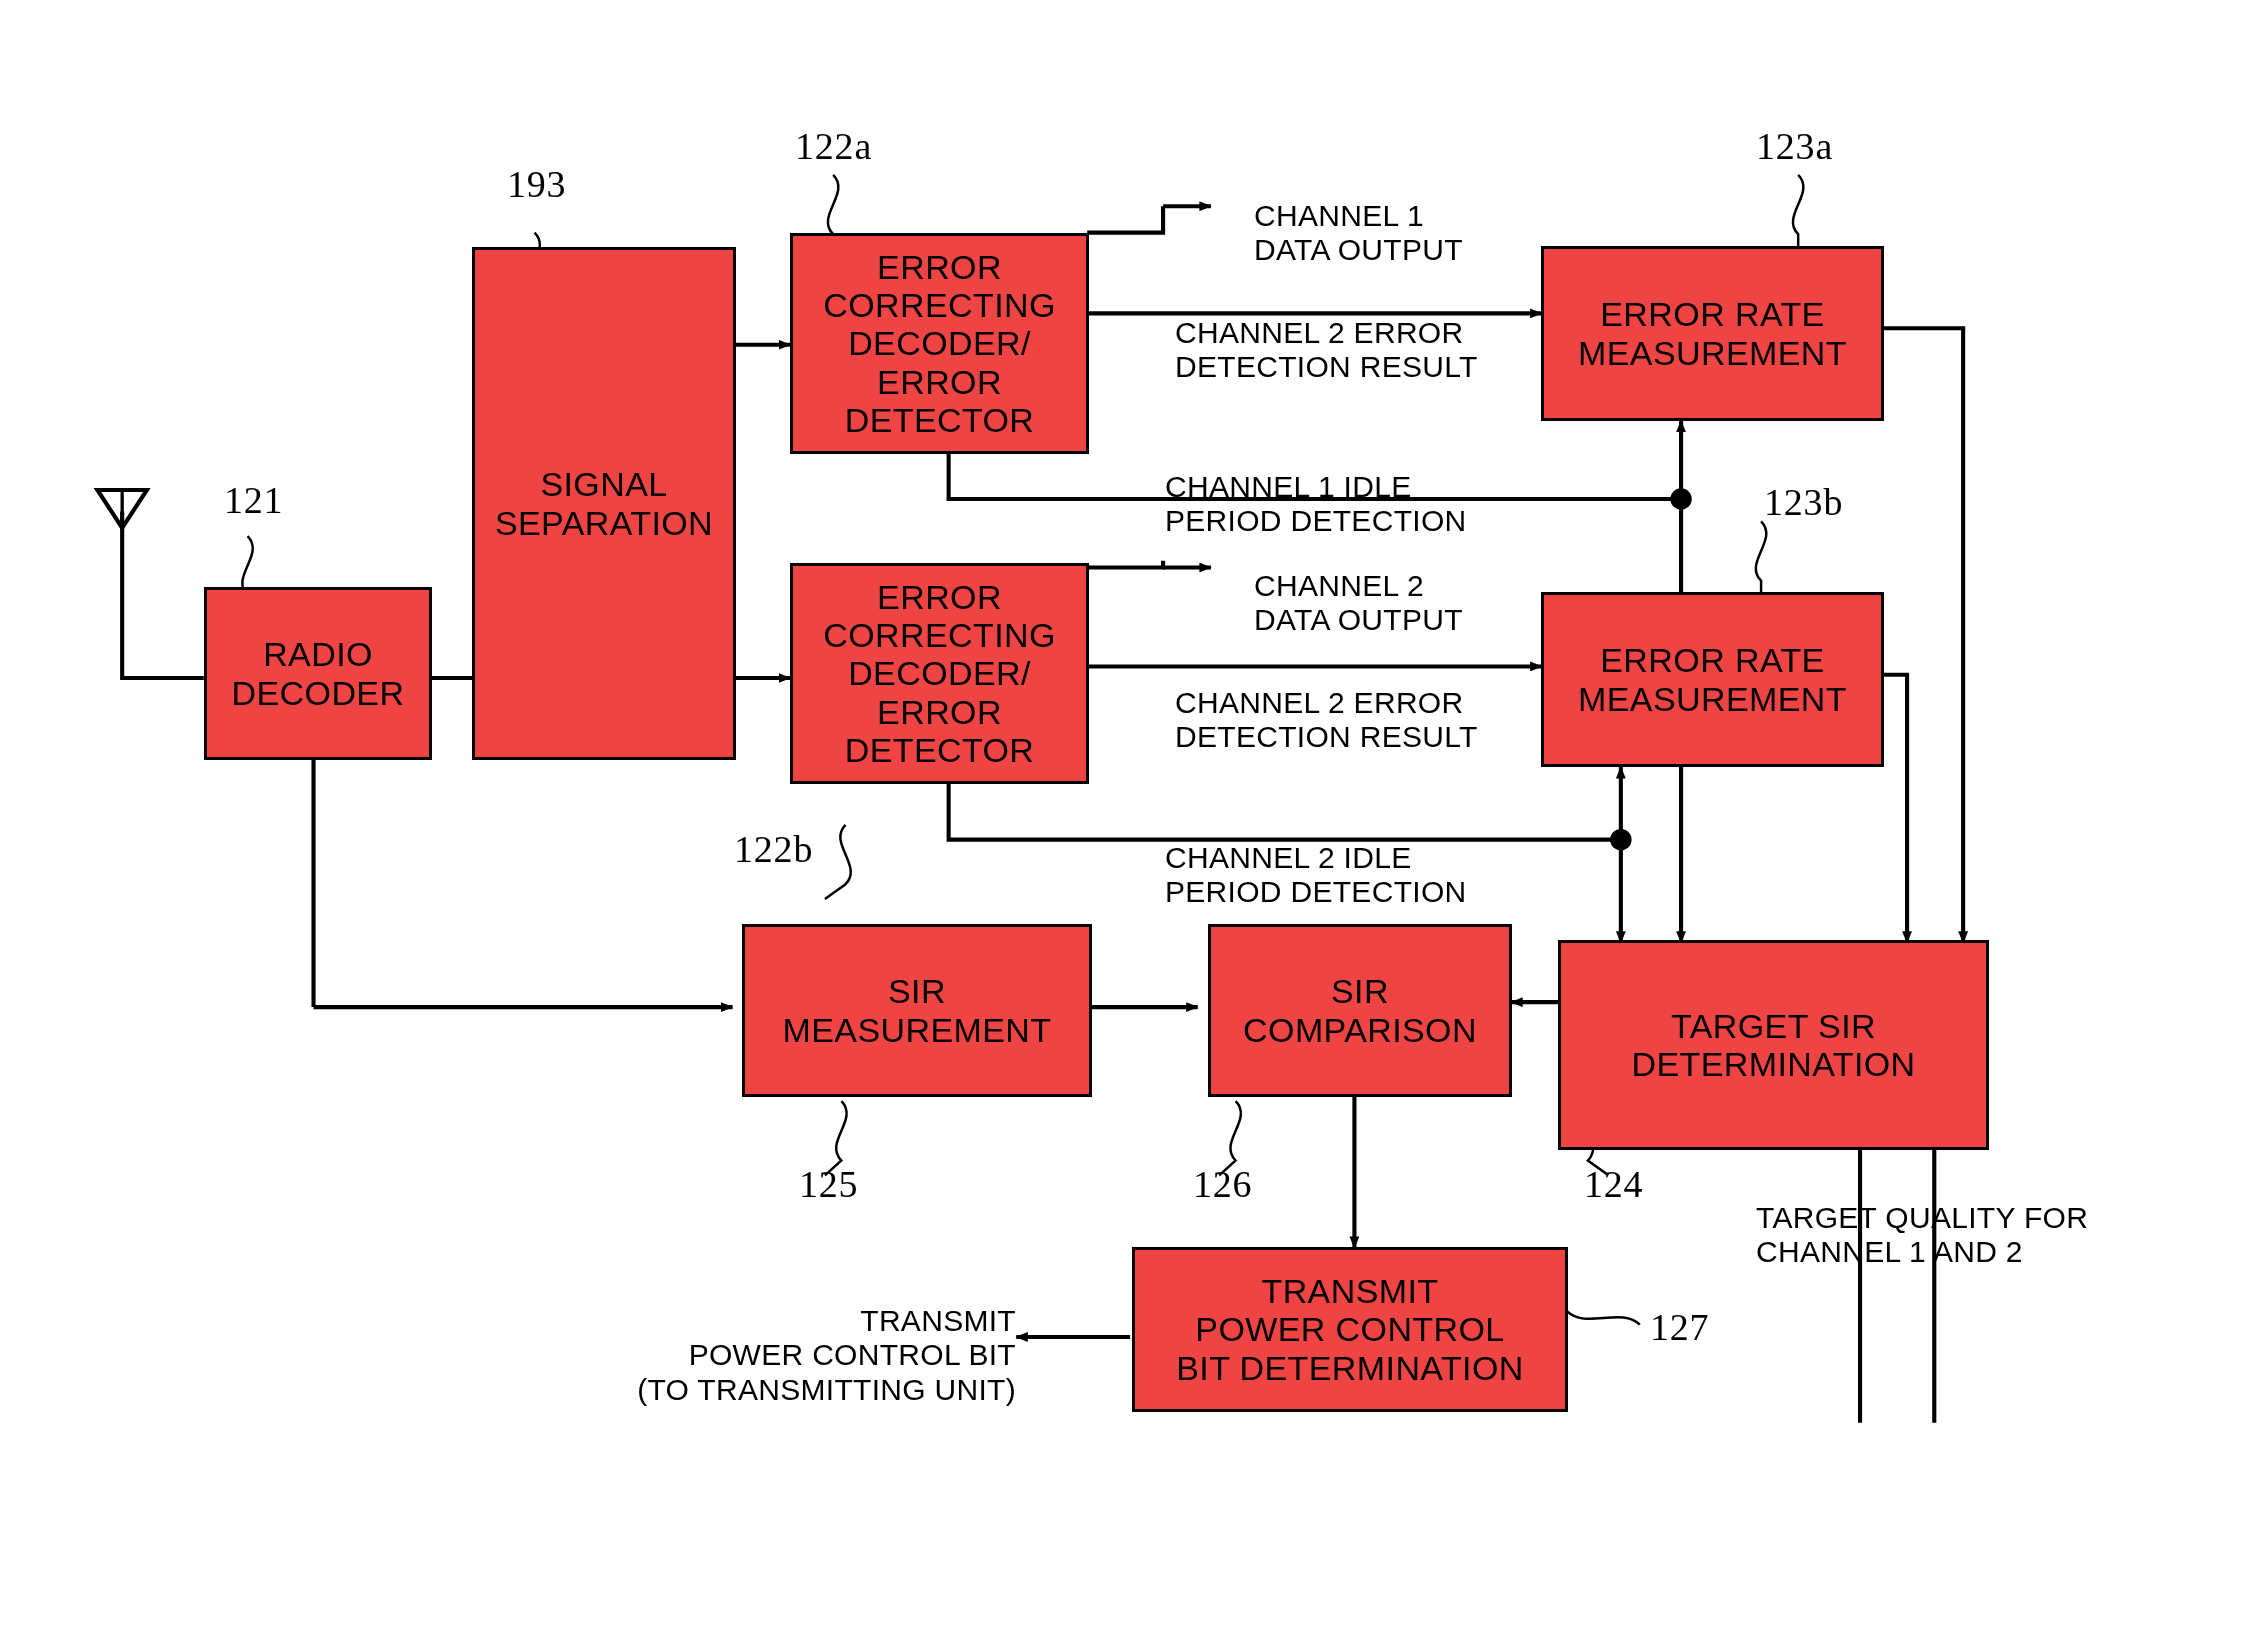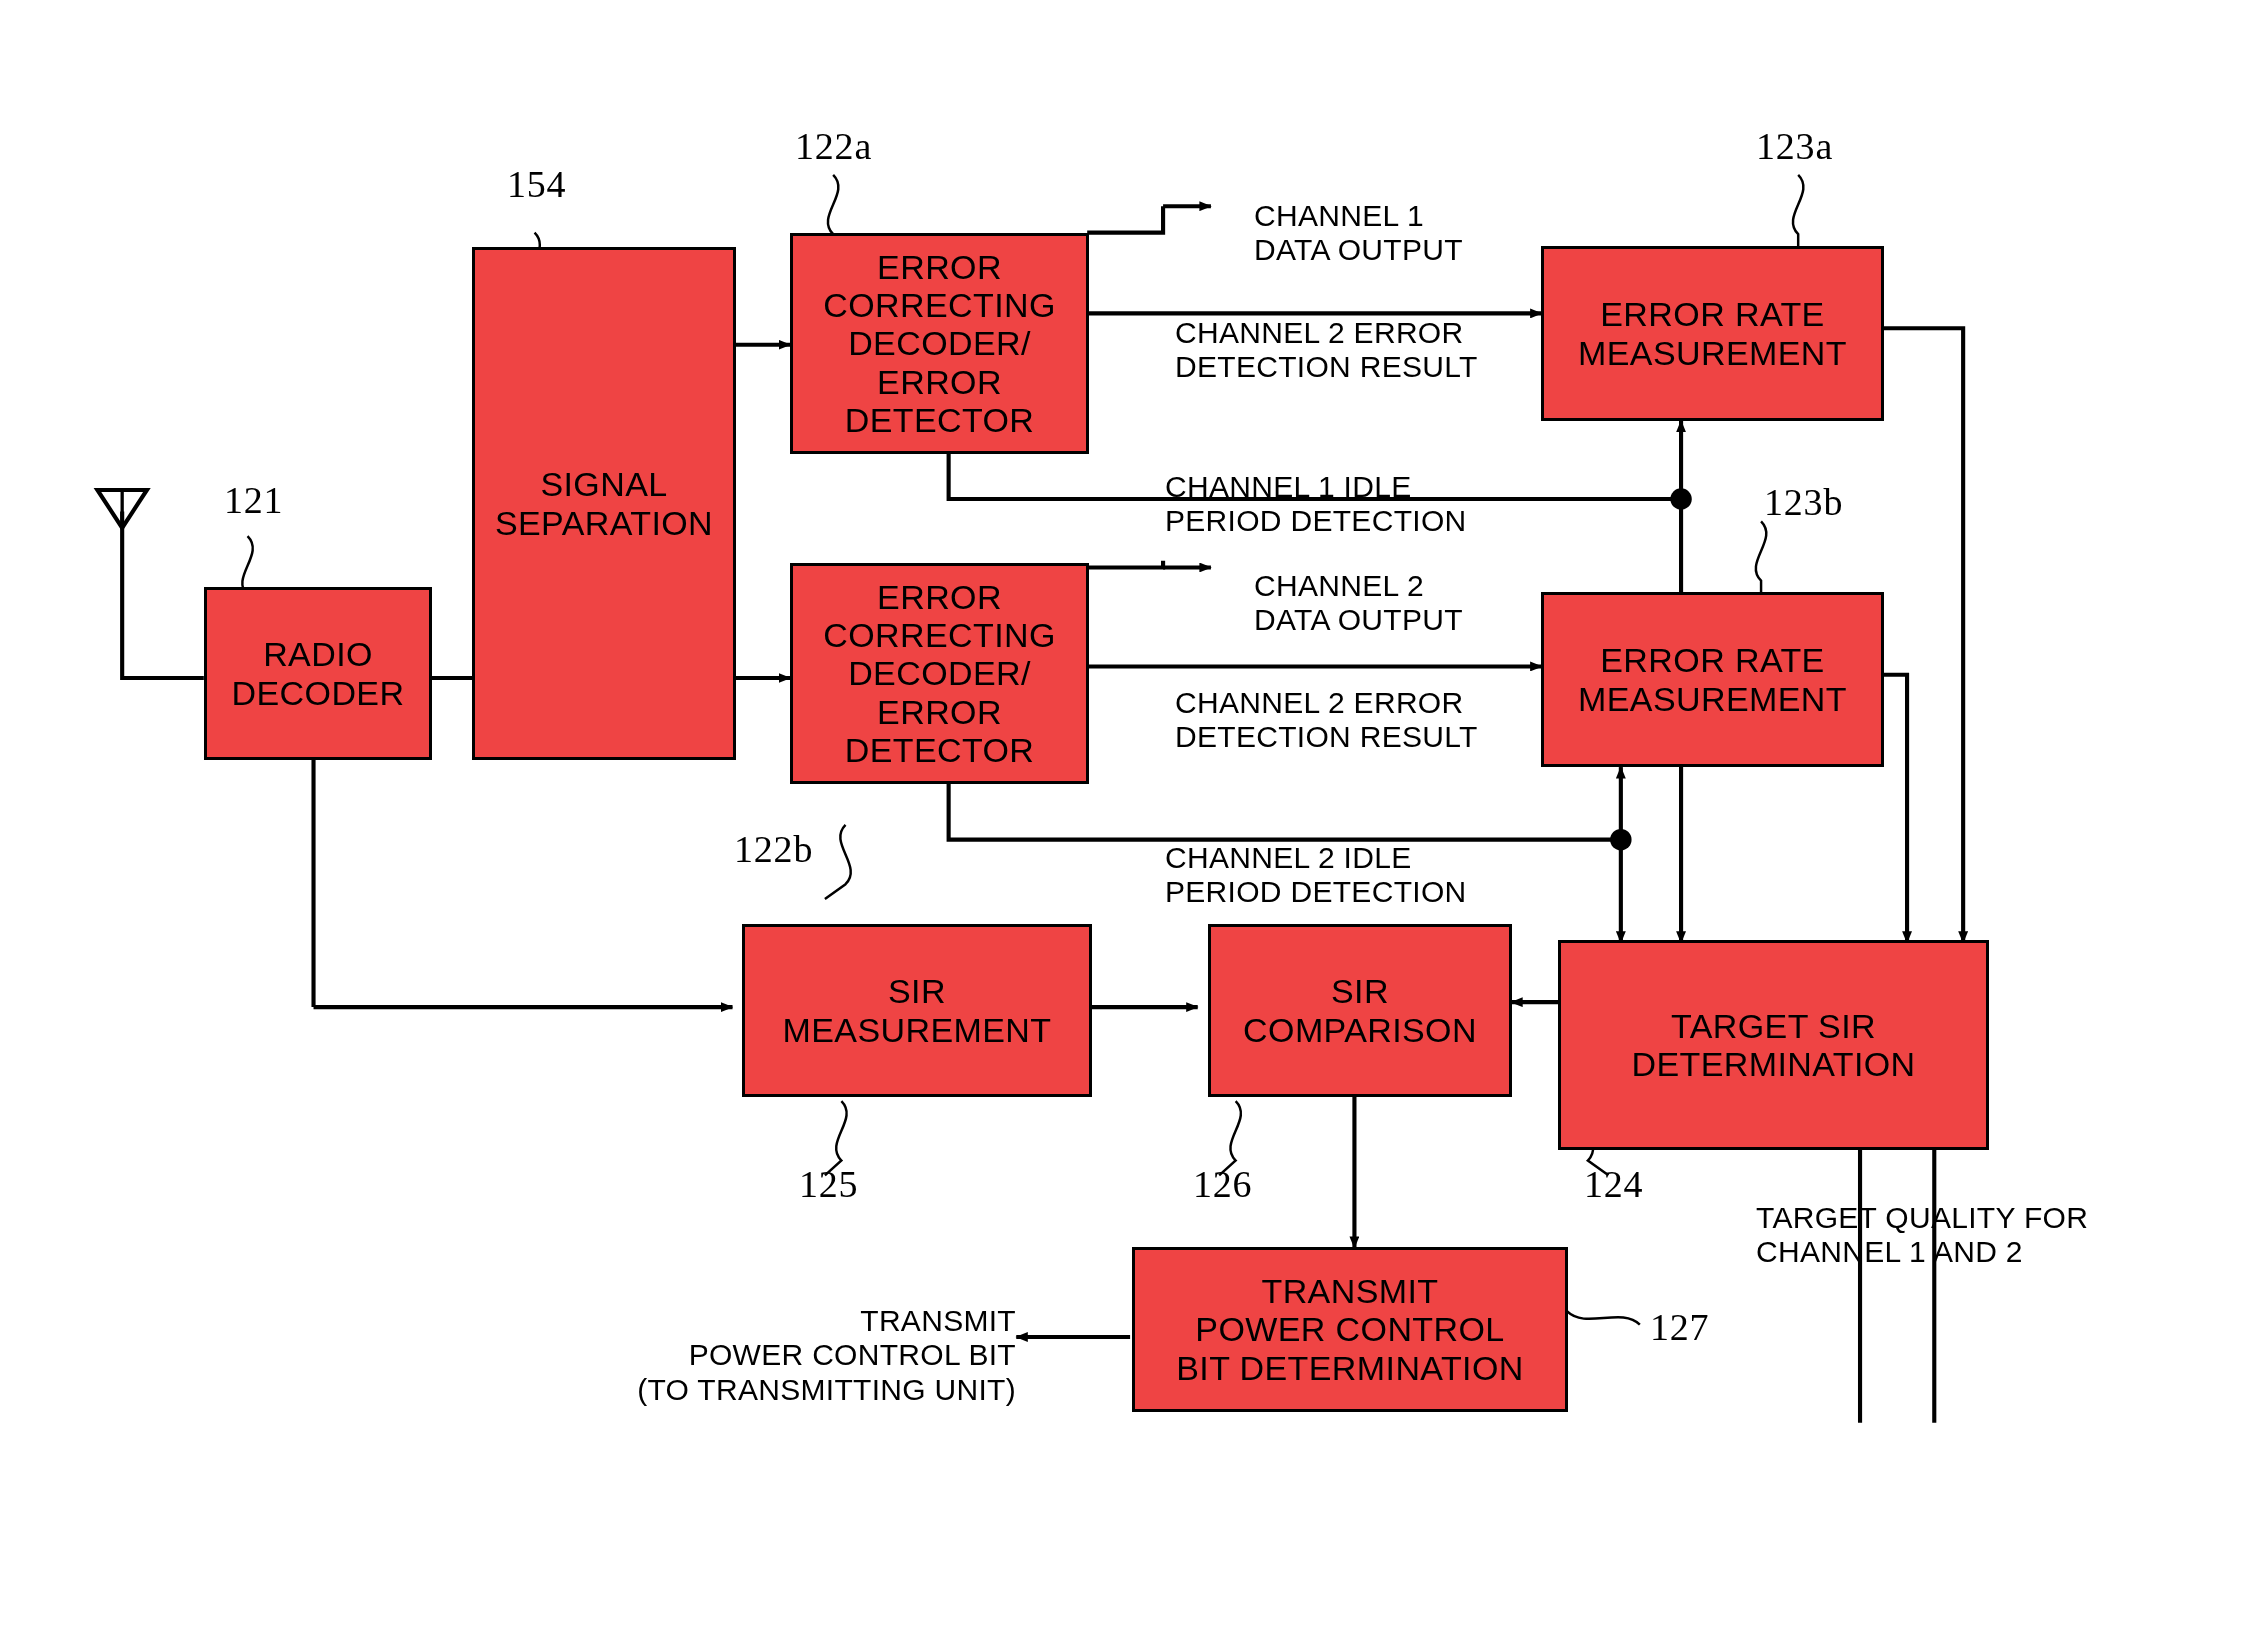--- a/index.html
+++ b/index.html
@@ -234,21 +234,21 @@
     <span>TRANSMIT
 POWER CONTROL BIT
 (TO TRANSMITTING UNIT)</span>
   </div>
 
   <div class="ref" style="left:224px; top:478px;">
     <span>121</span>
   </div>
 
   <div class="ref" style="left:507px; top:162px;">
-    <span>154</span>
+    <span>193</span>
   </div>
 
   <div class="ref" style="left:795px; top:124px;">
     <span>122a</span>
   </div>
 
   <div class="ref" style="left:734px; top:827px;">
     <span>122b</span>
   </div>
 

